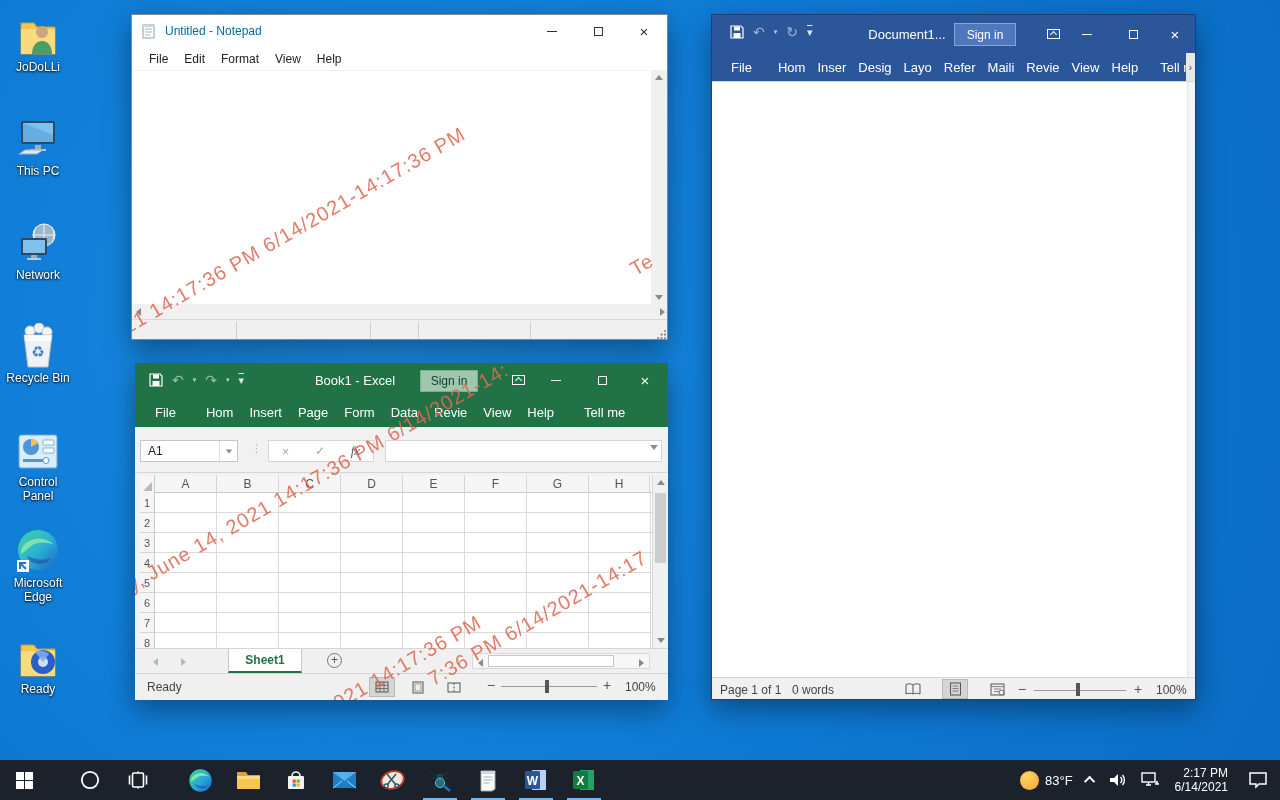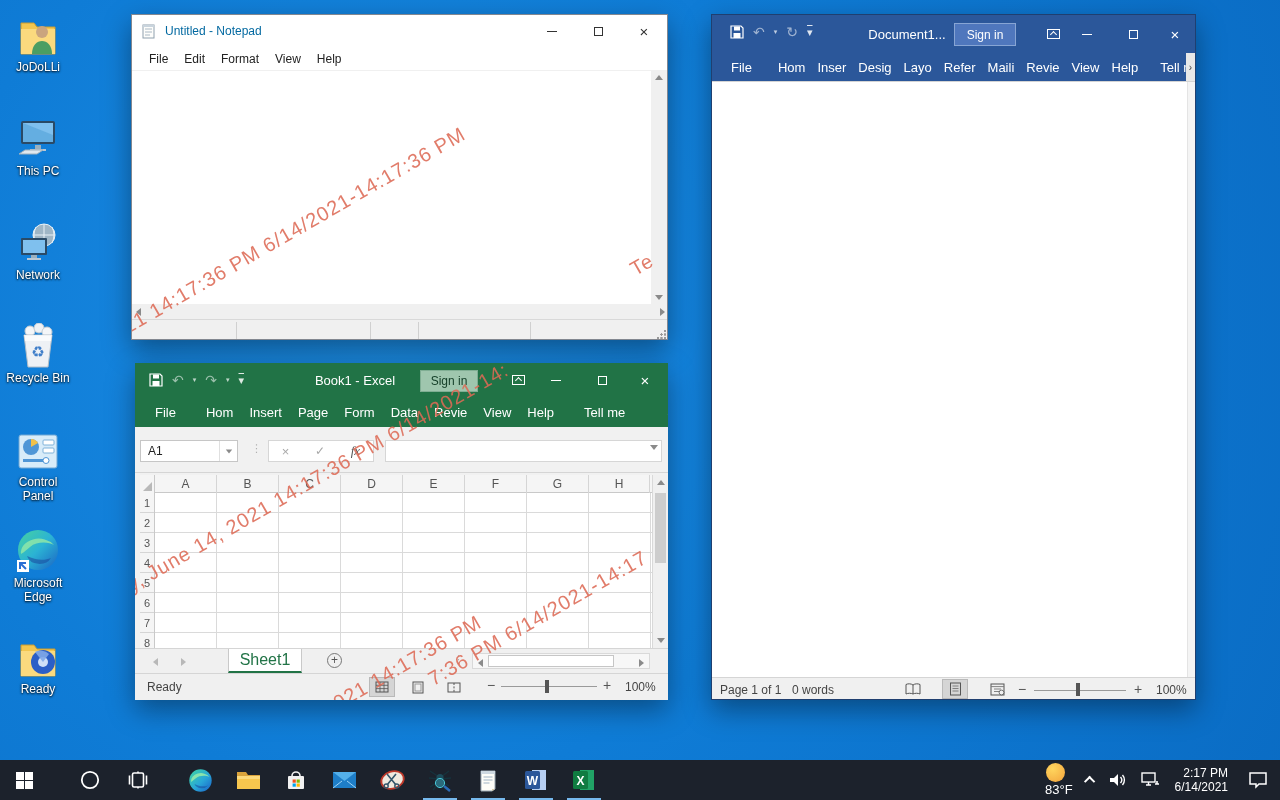--- a/index.html
+++ b/index.html
@@ -88,21 +88,21 @@
     background-image:
       repeating-linear-gradient(to right, transparent 0 61px, #dadada 61px 62px),
       repeating-linear-gradient(to bottom, transparent 0 19px, #dadada 19px 20px); }
   .xl-vscroll { position:absolute; left:517px; top:112px; width:16px; height:173px; background:#f0f0f0;
     border-left:1px solid #d9d9d9; }
   .xl-vthumb { position:absolute; left:2px; top:18px; width:11px; height:70px; background:#cdcdcd; }
   .xl-sheetbar { position:absolute; left:0; top:285px; width:533px; height:25px; background:#f0f0f0;
     border-top:1px solid #d5d5d5; }
   .sheettab { position:absolute; left:93px; top:0; width:74px; height:24px; background:#fff;
     border:1px solid #c9c9c9; border-top:none; border-bottom:2px solid #217346;
-    color:#217346; font-weight:normal; font-size:16px; display:flex; align-items:center; justify-content:center; }
+    color:#217346; font-weight:bold; font-size:12px; display:flex; align-items:center; justify-content:center; }
   .xl-hscroll { position:absolute; left:337px; top:4px; width:178px; height:16px; background:#f7f7f7; border:1px solid #d9d9d9;
     display:flex; align-items:center; }
   .xl-hthumb { margin-left:15px; width:126px; height:12px; background:#fff; border:1px solid #c6c6c6; }
   .xl-status { position:absolute; left:0; top:310px; width:533px; height:27px; background:#f0f0f0;
     border-top:1px solid #d5d5d5; font-size:12px; color:#444; }
   .viewbtn { position:absolute; top:3px; width:26px; height:20px; display:flex; align-items:center; justify-content:center; color:#666; }
   .zoomtrack { position:absolute; top:12px; height:1px; background:#9a9a9a; }
   .zoomthumb { position:absolute; top:6px; width:4px; height:13px; background:#555; }
   .zoomsign { position:absolute; top:3px; font-size:14px; color:#555; }
 
@@ -128,21 +128,21 @@
     display:flex; align-items:center; z-index:100; }
   .tb-start { width:48px; height:40px; display:flex; align-items:center; justify-content:center; }
   .tb-search { position:relative; width:342px; height:34px; background:#fff; border:1px solid #8a8a8a;
     display:flex; align-items:center; }
   .tb-search input { border:none; outline:none; width:250px; font-size:14px; color:#222;
     font-family:"Liberation Sans", sans-serif; background:transparent; }
   .tb-search input::placeholder { color:#3a3a3a; opacity:1; }
   .tb-icon { width:48px; height:40px; display:flex; align-items:center; justify-content:center; position:relative; }
   .tb-icon.running:after { content:""; position:absolute; left:7px; bottom:0; width:34px; height:2px; background:#76b9ed; }
   .tray { margin-left:auto; height:40px; display:flex; align-items:center; color:#fff; }
-  .tray-item { height:40px; display:flex; align-items:center; justify-content:center; padding:0 7px;flex-direction:column; }
+  .tray-item { height:40px; display:flex; align-items:center; justify-content:center; padding:0 7px; }
   .tray-clock { text-align:right; font-size:12px; line-height:14px; padding:0 8px; }
   .weather-dot { width:19px; height:19px; border-radius:50%;
     background:radial-gradient(circle at 35% 30%, #ffd65e, #f2a33c); }
   .tray-temp { font-size:13px; margin-left:6px; }
   .chev-up { width:8px; height:8px; border-left:2px solid #fff; border-top:2px solid #fff;
     transform:rotate(45deg) translateY(2px); }
 
   .wbtn-min { width:10px; height:1px; background:currentColor; display:inline-block; }
   .wbtn-max { width:9px; height:9px; border:1px solid currentColor; display:inline-block; }
   .wbtn-close { font-size:15px; line-height:1; }

